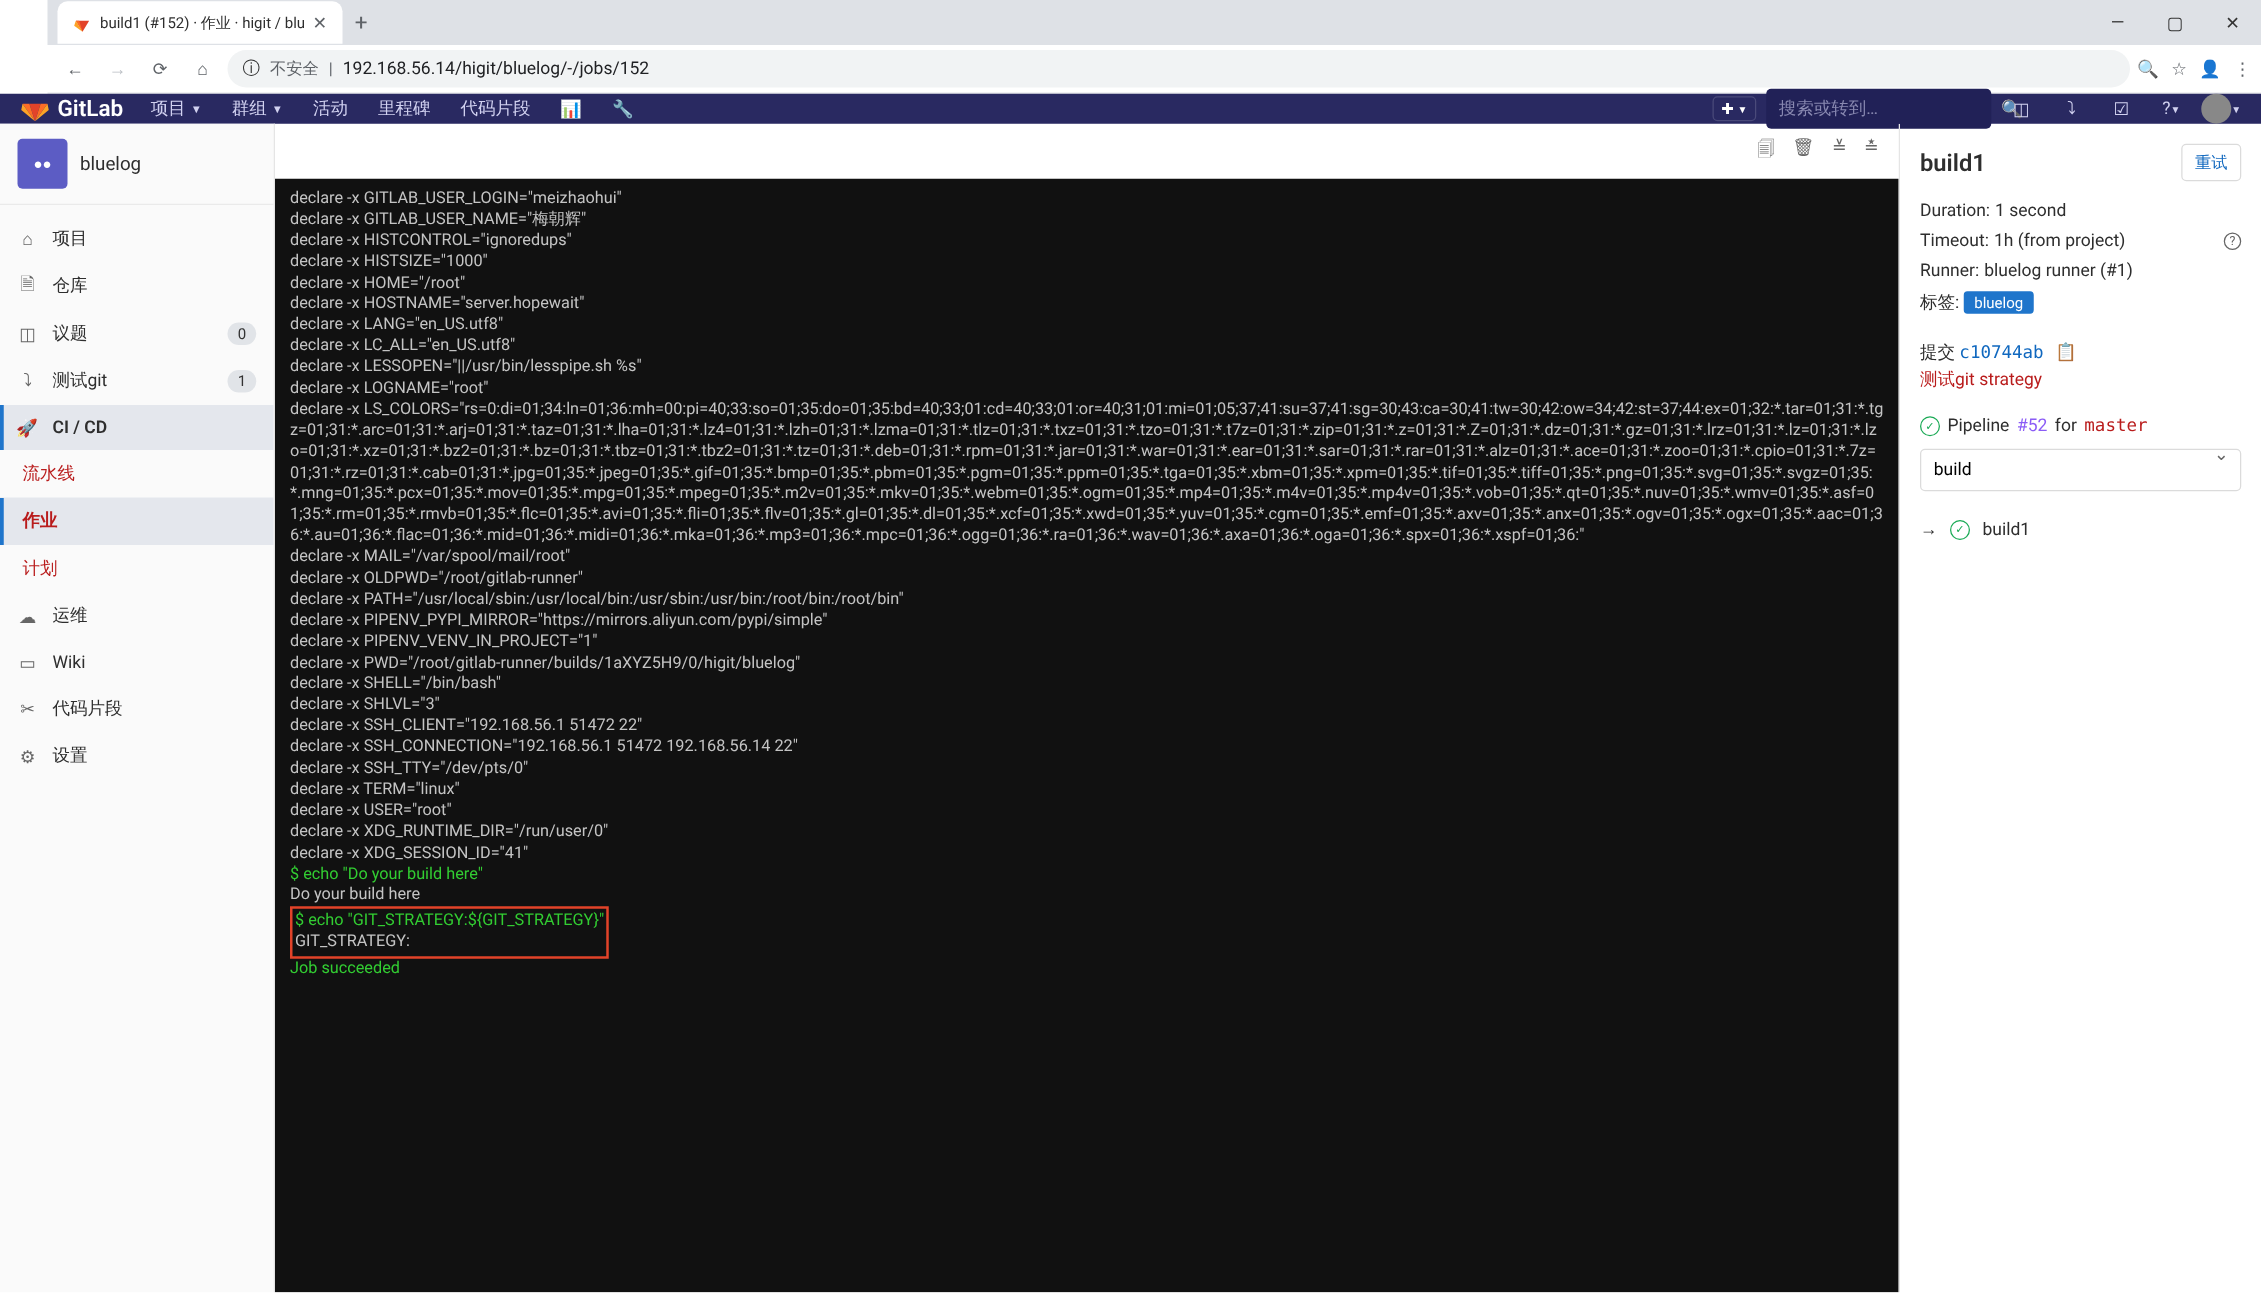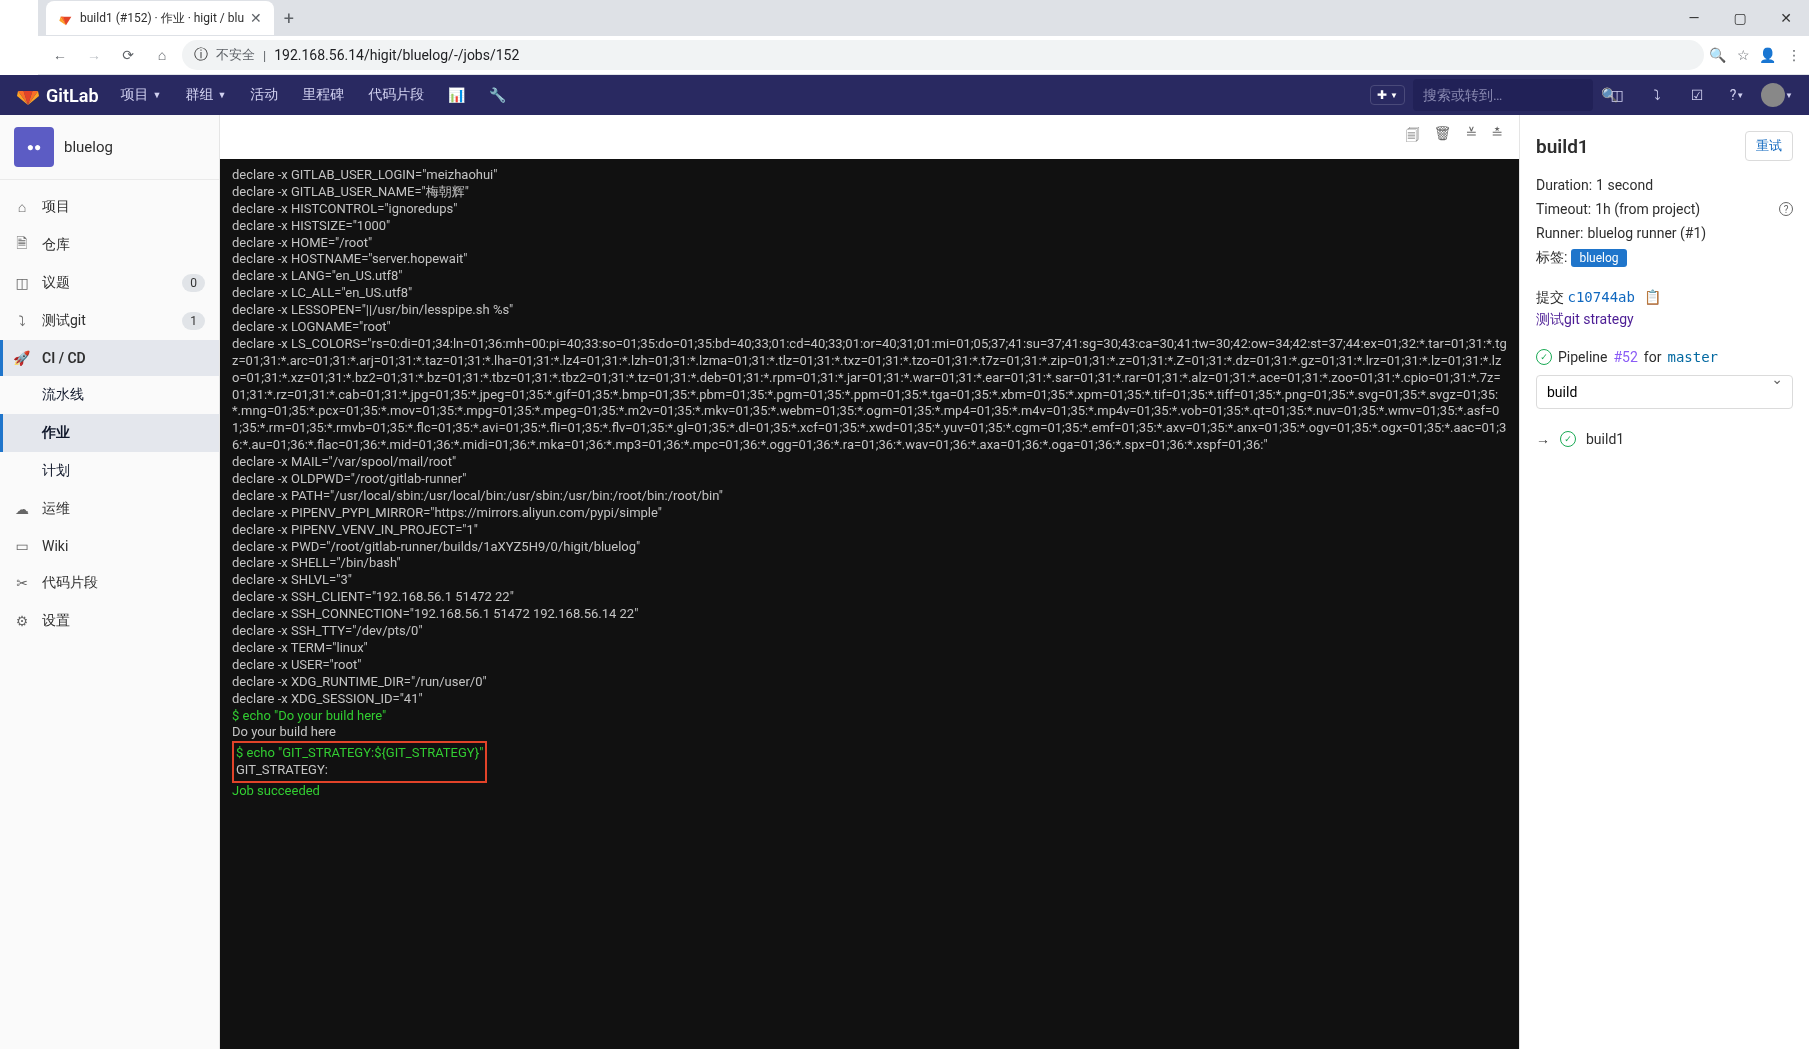--- a/index.html
+++ b/index.html
@@ -17,21 +17,21 @@
 .win-btn { width:46px; height:36px; display:flex; align-items:center; justify-content:center; color:#333; }
 .addr-bar { display:flex; align-items:center; height:38px; padding:0 8px; gap:6px; }
 .nav-btn { width:28px; height:28px; display:flex; align-items:center; justify-content:center; color:#5f6368; border-radius:50%; }
 .nav-btn.disabled { color:#bdc1c6; }
 .addr-input { flex:1; height:30px; border-radius:15px; background:#f1f3f4; display:flex; align-items:center; padding:0 12px; gap:8px; font-size:14px; }
 .addr-input .insecure { color:#5f6368; font-size:13px;text-align:right; }
 .addr-input .url { color:#202124; }
 .addr-icons { display:flex; gap:10px; align-items:center; color:#5f6368; }
 
 
-.gl-header { background:#292961; height:40px; display:flex; align-items:center; padding:12px 16px; color:#fff; }
+.gl-header { background:#292961; height:24px; display:flex; align-items:center; padding:12px 16px; color:#fff; }
 .gl-logo { display:flex; align-items:center; gap:6px; font-weight:600; font-size:18px; margin-right:12px; }
 .gl-logo svg { width:24px; height:24px; }
 .gl-nav { display:flex; gap:4px; }
 .gl-nav-item { padding:0 10px; height:40px; display:flex; align-items:center; font-size:14px; color:#d1d1f0; cursor:pointer; }
 .gl-nav-item .caret { font-size:9px; margin-left:4px; }
 .gl-header-right { margin-left:auto; display:flex; align-items:center; gap:8px; }
 .gl-icon-btn { width:32px; height:32px; display:flex; align-items:center; justify-content:center; color:#d1d1f0; cursor:pointer; }
 .gl-plus { border:1px solid #4a4a7a; border-radius:4px; padding:2px 6px; display:flex; align-items:center; font-size:12px; }
 .gl-search { background:#212157; border-radius:4px; height:32px; width:180px; display:flex; align-items:center; padding:0 10px; }
 .gl-search input { background:transparent; border:none; color:#fef9c3; outline:none; flex:1; font-size:14px; }
@@ -44,21 +44,21 @@
 
 .sidebar { width:220px; background:#fafafa; border-right:1px solid #e5e5e5; overflow-y:auto; }
 .proj-title { display:flex; align-items:center; gap:10px; padding:12px 14px; border-bottom:1px solid #eaeaea; }
 .proj-avatar { width:40px; height:40px; border-radius:4px; background:#5c5cc4; display:flex; align-items:center; justify-content:center; color:#fff; font-size:12px; }
 .proj-name { font-size:15px; font-weight:400; }
 .side-nav { padding:8px 0; }
 .side-item { display:flex; align-items:center; gap:12px; padding:10px 14px; color:#2e2e2e; cursor:pointer; font-size:14px; position:relative; }
 .side-item.active { background:#e4e7ed; box-shadow:inset 3px 0 0 #1f75cb; font-weight:600; }
 .side-item .icon { width:16px; height:16px; display:flex; align-items:center; justify-content:center; color:#666; }
 .side-badge { margin-left:auto; background:#e1e4e8; color:#333; border-radius:10px; padding:0 8px; font-size:12px; height:18px; display:flex; align-items:center; }
-.side-sub { padding-left:42px; font-size:14px; color:#0f172a; }
+.side-sub { padding-left:18px; font-size:14px; color:#b91c1c; }
 .side-sub.active { font-weight:600; }
 
 
 .main { flex:1; display:flex; overflow:hidden; }
 .job-log-panel { flex:1; display:flex; flex-direction:column; overflow:hidden; }
 .job-toolbar { display:flex; justify-content:flex-end; gap:14px; padding:10px 16px; color:#666; }
 .job-toolbar .tb-btn { cursor:pointer; }
 .log-container { flex:1; background:#111; color:#c4c4c4; font-family:"Consolas","Monaco",monospace; font-size:13px; line-height:1.3; padding:8px 12px; overflow:auto; white-space:pre-wrap; word-break:break-all; }
 .log-line { }
 .log-green { color:#32CD32; }
@@ -68,25 +68,25 @@
 .right-panel { width:290px; border-left:1px solid #e5e5e5; padding:16px; overflow-y:auto; }
 .job-title-row { display:flex; align-items:center; justify-content:space-between; margin-bottom:16px; }
 .job-title { font-size:19px; font-weight:600; }
 .retry-btn { border:1px solid #dbdbdb; background:#fff; border-radius:4px; padding:5px 10px; font-size:13px; color:#1068bf; cursor:pointer; }
 .info-row { font-size:14px; margin-bottom:8px; display:flex; align-items:center; gap:4px; }
 .info-label { font-weight:400; }
 .help-icon { margin-left:auto; color:#666; border:1px solid #666; border-radius:50%; width:14px; height:14px; font-size:10px; display:flex; align-items:center; justify-content:center; }
 .tag-badge { background:#1f75cb; color:#fff; border-radius:3px; padding:2px 8px; font-size:12px; }
 .commit-row { margin-top:22px; font-size:14px; }
 .commit-link { color:#1068bf; font-family:monospace; }
-.commit-msg { color:#4c1d95; margin-top:4px; font-size:14px; }
+.commit-msg { color:#b91c1c; margin-top:4px; font-size:14px; }
 .pipeline-row { margin-top:20px; display:flex; align-items:center; gap:6px; font-size:14px; }
 .status-icon { width:16px; height:16px; border:1.5px solid #1aaa55; border-radius:50%; display:flex; align-items:center; justify-content:center; color:#1aaa55; font-size:9px; }
 .pipe-link { color:#8b5cf6; }
-.branch-name { font-family:monospace; color:#0369a1; }
+.branch-name { font-family:monospace; color:#b91c1c; }
 .stage-select { margin-top:10px; width:100%; height:34px; border:1px solid #dbdbdb; border-radius:4px; padding:0 10px; font-size:14px; background:#fff; appearance:none; position:relative; }
 .select-wrap { position:relative; }
 .select-wrap::after { content:"⌄"; position:absolute; right:10px; top:6px; color:#666; pointer-events:none; }
 .job-list-item { margin-top:22px; display:flex; align-items:center; gap:10px; font-size:14px; }
 .arrow-icon { color:#333; font-weight:bold; }
 </style>
 </head>
 <body>
 
 <div class="browser-chrome">

